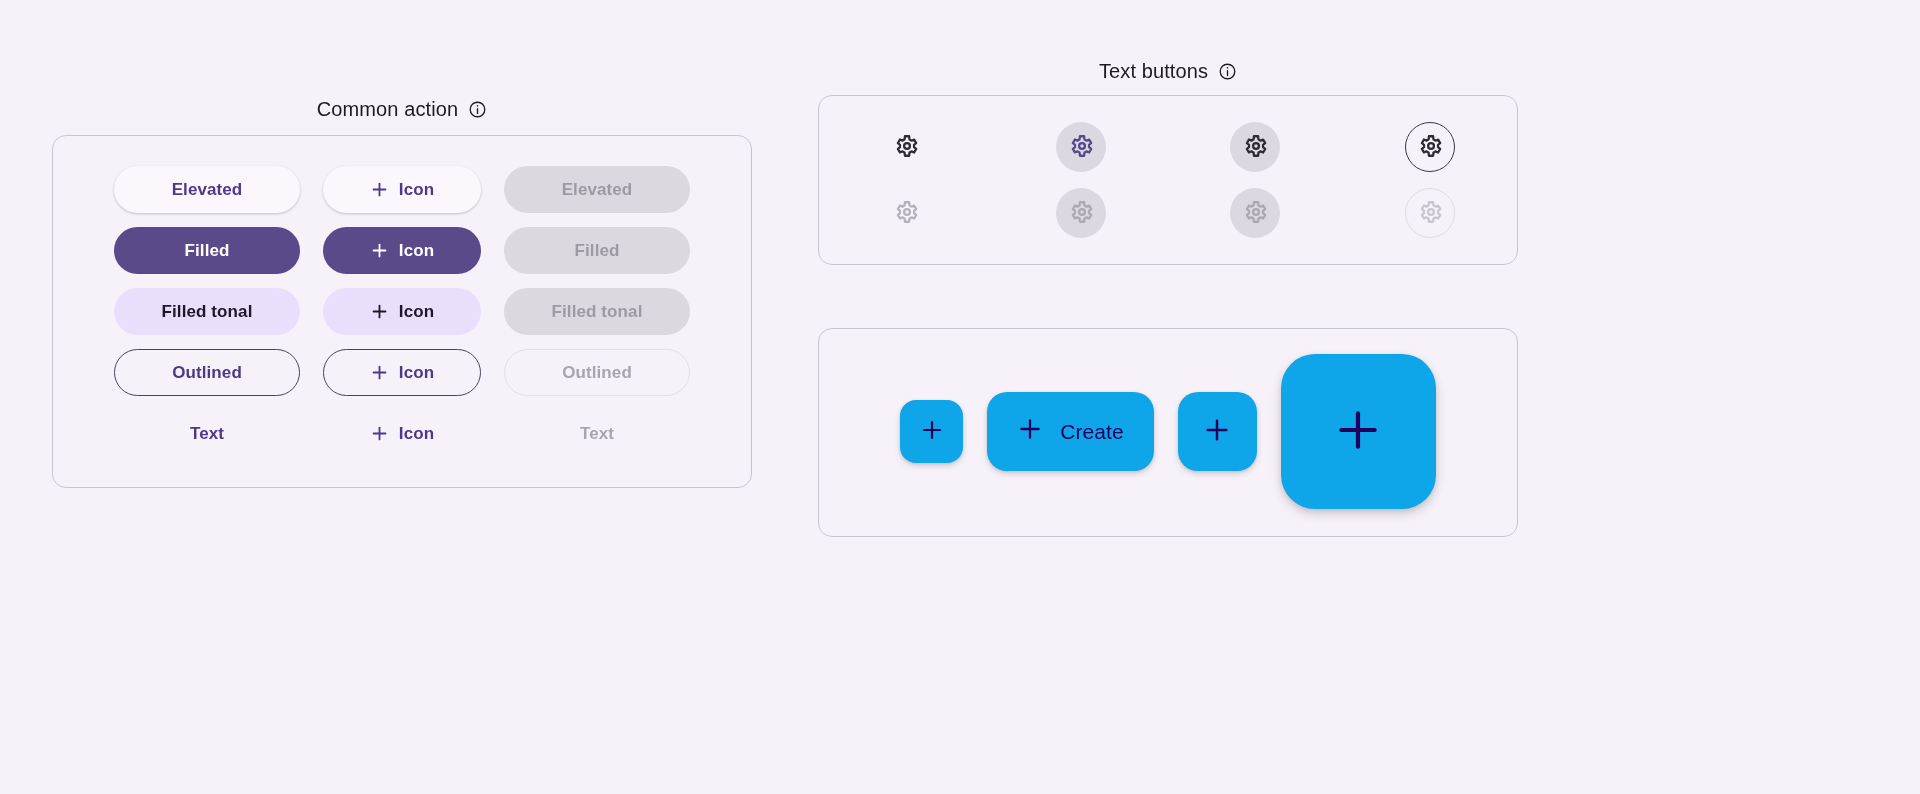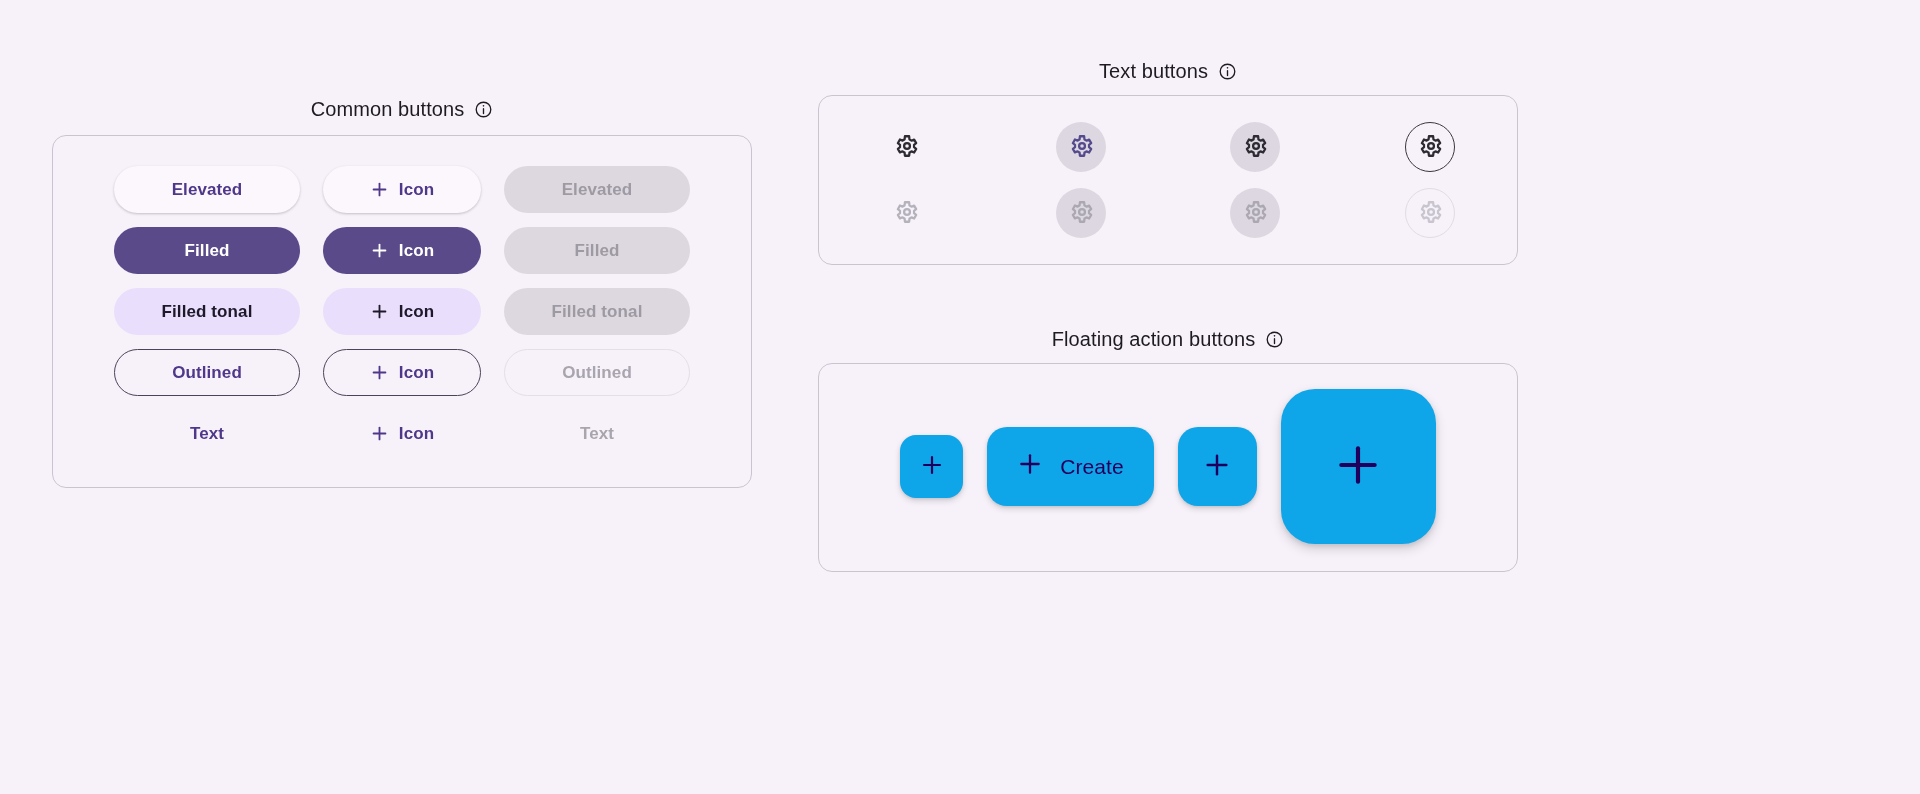--- a/index.html
+++ b/index.html
@@ -110,21 +110,21 @@
   .fab.regular { width: 79px; height: 79px; border-radius: 20px; }
   .fab.large   { width: 155px; height: 155px; border-radius: 34px; box-shadow: 0 5px 12px rgba(0,0,0,.15), 0 2px 5px rgba(0,0,0,.10); }
 </style>
 </head>
 <body>
 
 <div class="stage">
 
   <div id="common-wrap">
     <div class="section-title" id="common-title">
-      <span>Common buttons</span>
+      <span>Common action</span>
       <span>
         <svg class="info-icon" viewBox="0 0 24 24" fill="none" stroke="#1D1B20" stroke-width="1.7">
           <circle cx="12" cy="12" r="9.2"></circle>
           <line x1="12" y1="11" x2="12" y2="17" stroke-linecap="round"></line>
           <circle cx="12" cy="7.4" r="1.05" fill="#1D1B20" stroke="none"></circle>
         </svg>
       </span>
     </div>
 
     <div class="card" id="common-card">
@@ -293,30 +293,20 @@
                 <circle cx="12.95" cy="12" r="2.7"></circle>
               </svg>
           </span>
         </button>
 
       </div>
     </div>
   </div>
 
   <div id="fab-wrap">
-    <div class="section-title" id="fab-title">
-      <span>Floating action buttons</span>
-      <span>
-        <svg class="info-icon" viewBox="0 0 24 24" fill="none" stroke="#1D1B20" stroke-width="1.7">
-          <circle cx="12" cy="12" r="9.2"></circle>
-          <line x1="12" y1="11" x2="12" y2="17" stroke-linecap="round"></line>
-          <circle cx="12" cy="7.4" r="1.05" fill="#1D1B20" stroke="none"></circle>
-        </svg>
-      </span>
-    </div>
 
     <div class="card" id="fab-card">
       <div class="fab-row">
 
         <button class="fab small">
           <span>
             <svg width="24" height="24" viewBox="0 0 24 24" stroke="#21005D" stroke-width="2.2" stroke-linecap="round">
                 <line x1="12" y1="4" x2="12" y2="20"></line>
                 <line x1="4" y1="12" x2="20" y2="12"></line>
               </svg>

